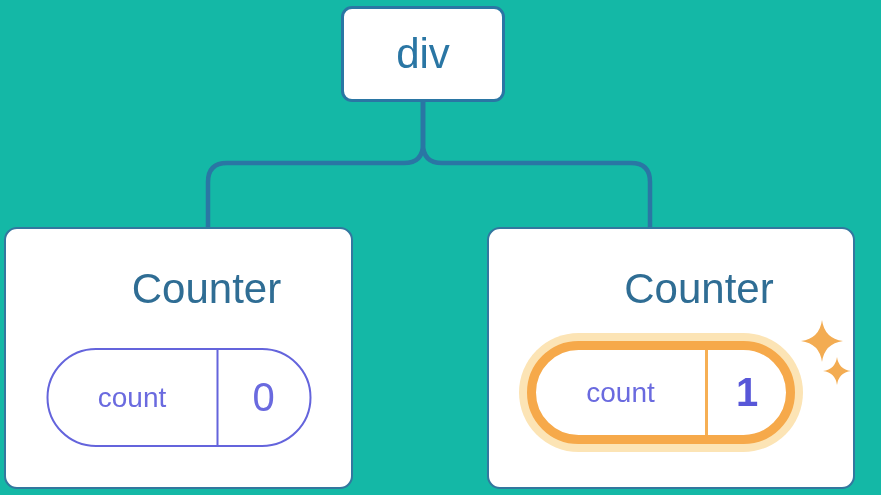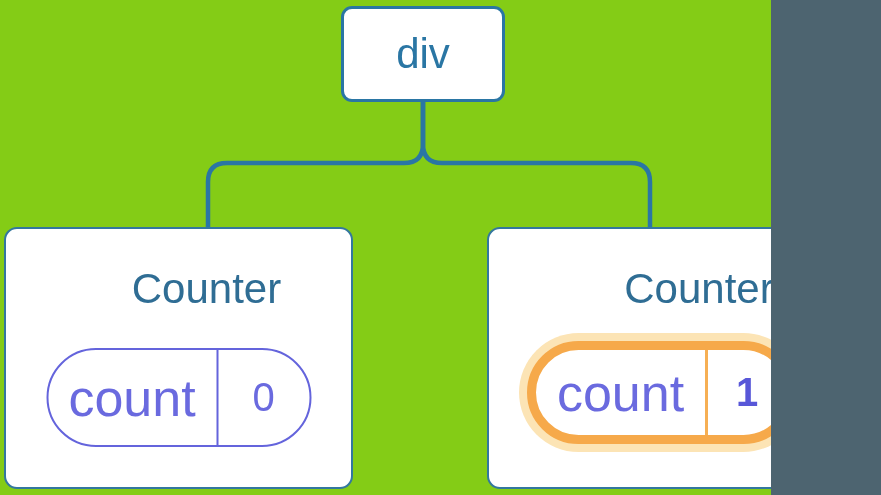--- a/index.html
+++ b/index.html
@@ -3,23 +3,23 @@
 <meta charset="utf-8">
 <style>
   html, body {
     margin: 0;
     padding: 0;
     background: #4D6470;
     font-family: "Liberation Sans", sans-serif;
   }
   .stage {
     position: relative;
-    width: 771px;
+    width: 881px;
     height: 495px;
-    background: #84cc16;
+    background: #14b8a6;
     overflow: hidden;
   }
   .connectors {
     position: absolute;
     left: 0; top: 0;
     width: 881px; height: 495px;
   }
   .node-root {
     position: absolute;
     left: 341px; top: 6px;
@@ -79,21 +79,21 @@
     width: 268px; height: 103px;
     border: 9px solid #F6A94A;
     box-shadow: 0 0 0 8px #FCE4B5;
   }
   .pill-highlight .pill-value { border-left: 3px solid #F6AF54; }
   .pill-label {
     flex: 1;
     display: flex;
     align-items: center;
     justify-content: center;
-    font-size: 52px;
+    font-size: 28px;
     color: #6A6ADF;
   }
   .pill-value {
     width: 91px;
     display: flex;
     align-items: center;
     justify-content: center;
     font-size: 40px;
     color: #6A6ADF;
   }

